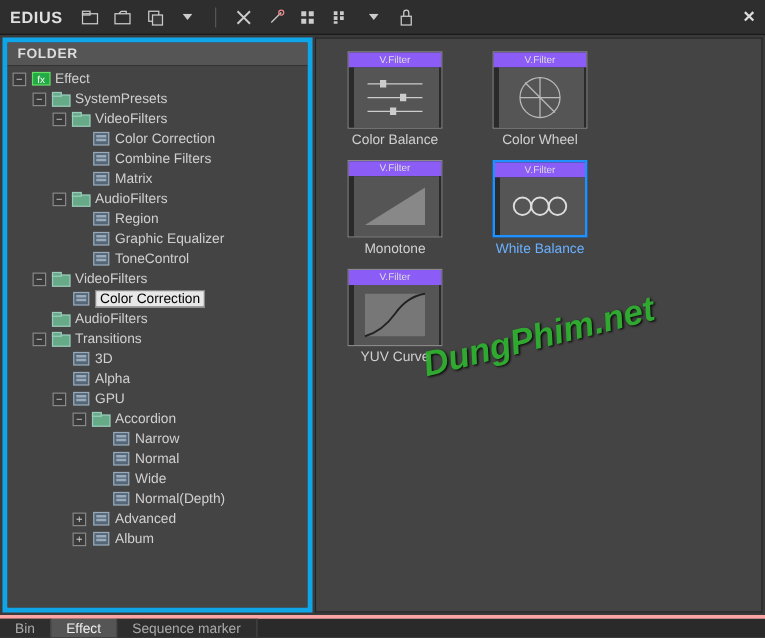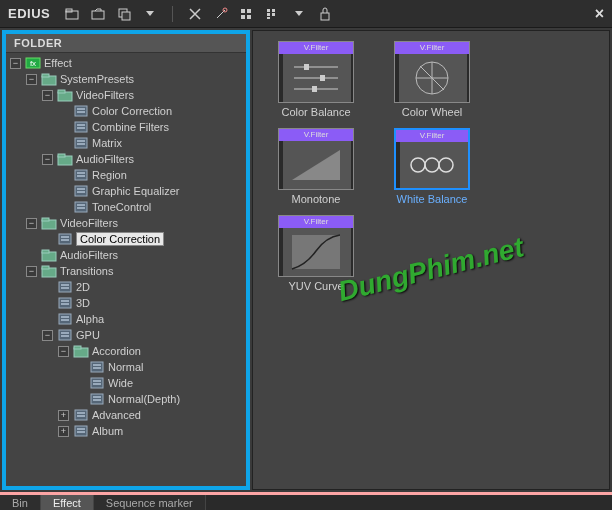--- a/index.html
+++ b/index.html
@@ -356,68 +356,68 @@
           <div class="node">
             <span class="indent" style="width: 32px;"></span>
             <span class="expander none"></span>
             <span class="tree-ico">
               <svg width="16" height="14">
                 <rect x="2" y="2" width="12" height="10" fill="#567" stroke="#9ab"></rect>
                 <rect x="4" y="4" width="8" height="2" fill="#9ab"></rect>
                 <rect x="4" y="7" width="8" height="2" fill="#9ab"></rect>
               </svg>
             </span>
-            <span class="lbl">2D</span>
+            <span class="lbl">3D</span>
           </div>
           <div class="node">
             <span class="indent" style="width: 32px;"></span>
             <span class="expander none"></span>
             <span class="tree-ico">
               <svg width="16" height="14">
                 <rect x="2" y="2" width="12" height="10" fill="#567" stroke="#9ab"></rect>
                 <rect x="4" y="4" width="8" height="2" fill="#9ab"></rect>
                 <rect x="4" y="7" width="8" height="2" fill="#9ab"></rect>
               </svg>
             </span>
-            <span class="lbl">3D</span>
+            <span class="lbl">Alpha</span>
           </div>
           <div class="node">
             <span class="indent" style="width: 32px;"></span>
-            <span class="expander none"></span>
-            <span class="tree-ico">
-              <svg width="16" height="14">
-                <rect x="2" y="2" width="12" height="10" fill="#567" stroke="#9ab"></rect>
-                <rect x="4" y="4" width="8" height="2" fill="#9ab"></rect>
-                <rect x="4" y="7" width="8" height="2" fill="#9ab"></rect>
-              </svg>
-            </span>
-            <span class="lbl">Alpha</span>
-          </div>
-          <div class="node">
-            <span class="indent" style="width: 32px;"></span>
             <span class="expander">−</span>
             <span class="tree-ico">
               <svg width="16" height="14">
                 <rect x="2" y="2" width="12" height="10" fill="#567" stroke="#9ab"></rect>
                 <rect x="4" y="4" width="8" height="2" fill="#9ab"></rect>
                 <rect x="4" y="7" width="8" height="2" fill="#9ab"></rect>
               </svg>
             </span>
             <span class="lbl">GPU</span>
           </div>
           <div class="node">
             <span class="indent" style="width: 48px;"></span>
             <span class="expander">−</span>
             <span class="tree-ico">
               <svg width="16" height="14">
                 <rect x="1" y="4" width="14" height="9" fill="#6a8" stroke="#9cb"></rect>
                 <rect x="1" y="2" width="7" height="3" fill="#6a8" stroke="#9cb"></rect>
               </svg>
             </span>
             <span class="lbl">Accordion</span>
+          </div>
+          <div class="node">
+            <span class="indent" style="width: 64px;"></span>
+            <span class="expander none"></span>
+            <span class="tree-ico">
+              <svg width="16" height="14">
+                <rect x="2" y="2" width="12" height="10" fill="#567" stroke="#9ab"></rect>
+                <rect x="4" y="4" width="8" height="2" fill="#9ab"></rect>
+                <rect x="4" y="7" width="8" height="2" fill="#9ab"></rect>
+              </svg>
+            </span>
+            <span class="lbl">Narrow</span>
           </div>
           <div class="node">
             <span class="indent" style="width: 64px;"></span>
             <span class="expander none"></span>
             <span class="tree-ico">
               <svg width="16" height="14">
                 <rect x="2" y="2" width="12" height="10" fill="#567" stroke="#9ab"></rect>
                 <rect x="4" y="4" width="8" height="2" fill="#9ab"></rect>
                 <rect x="4" y="7" width="8" height="2" fill="#9ab"></rect>
               </svg>

